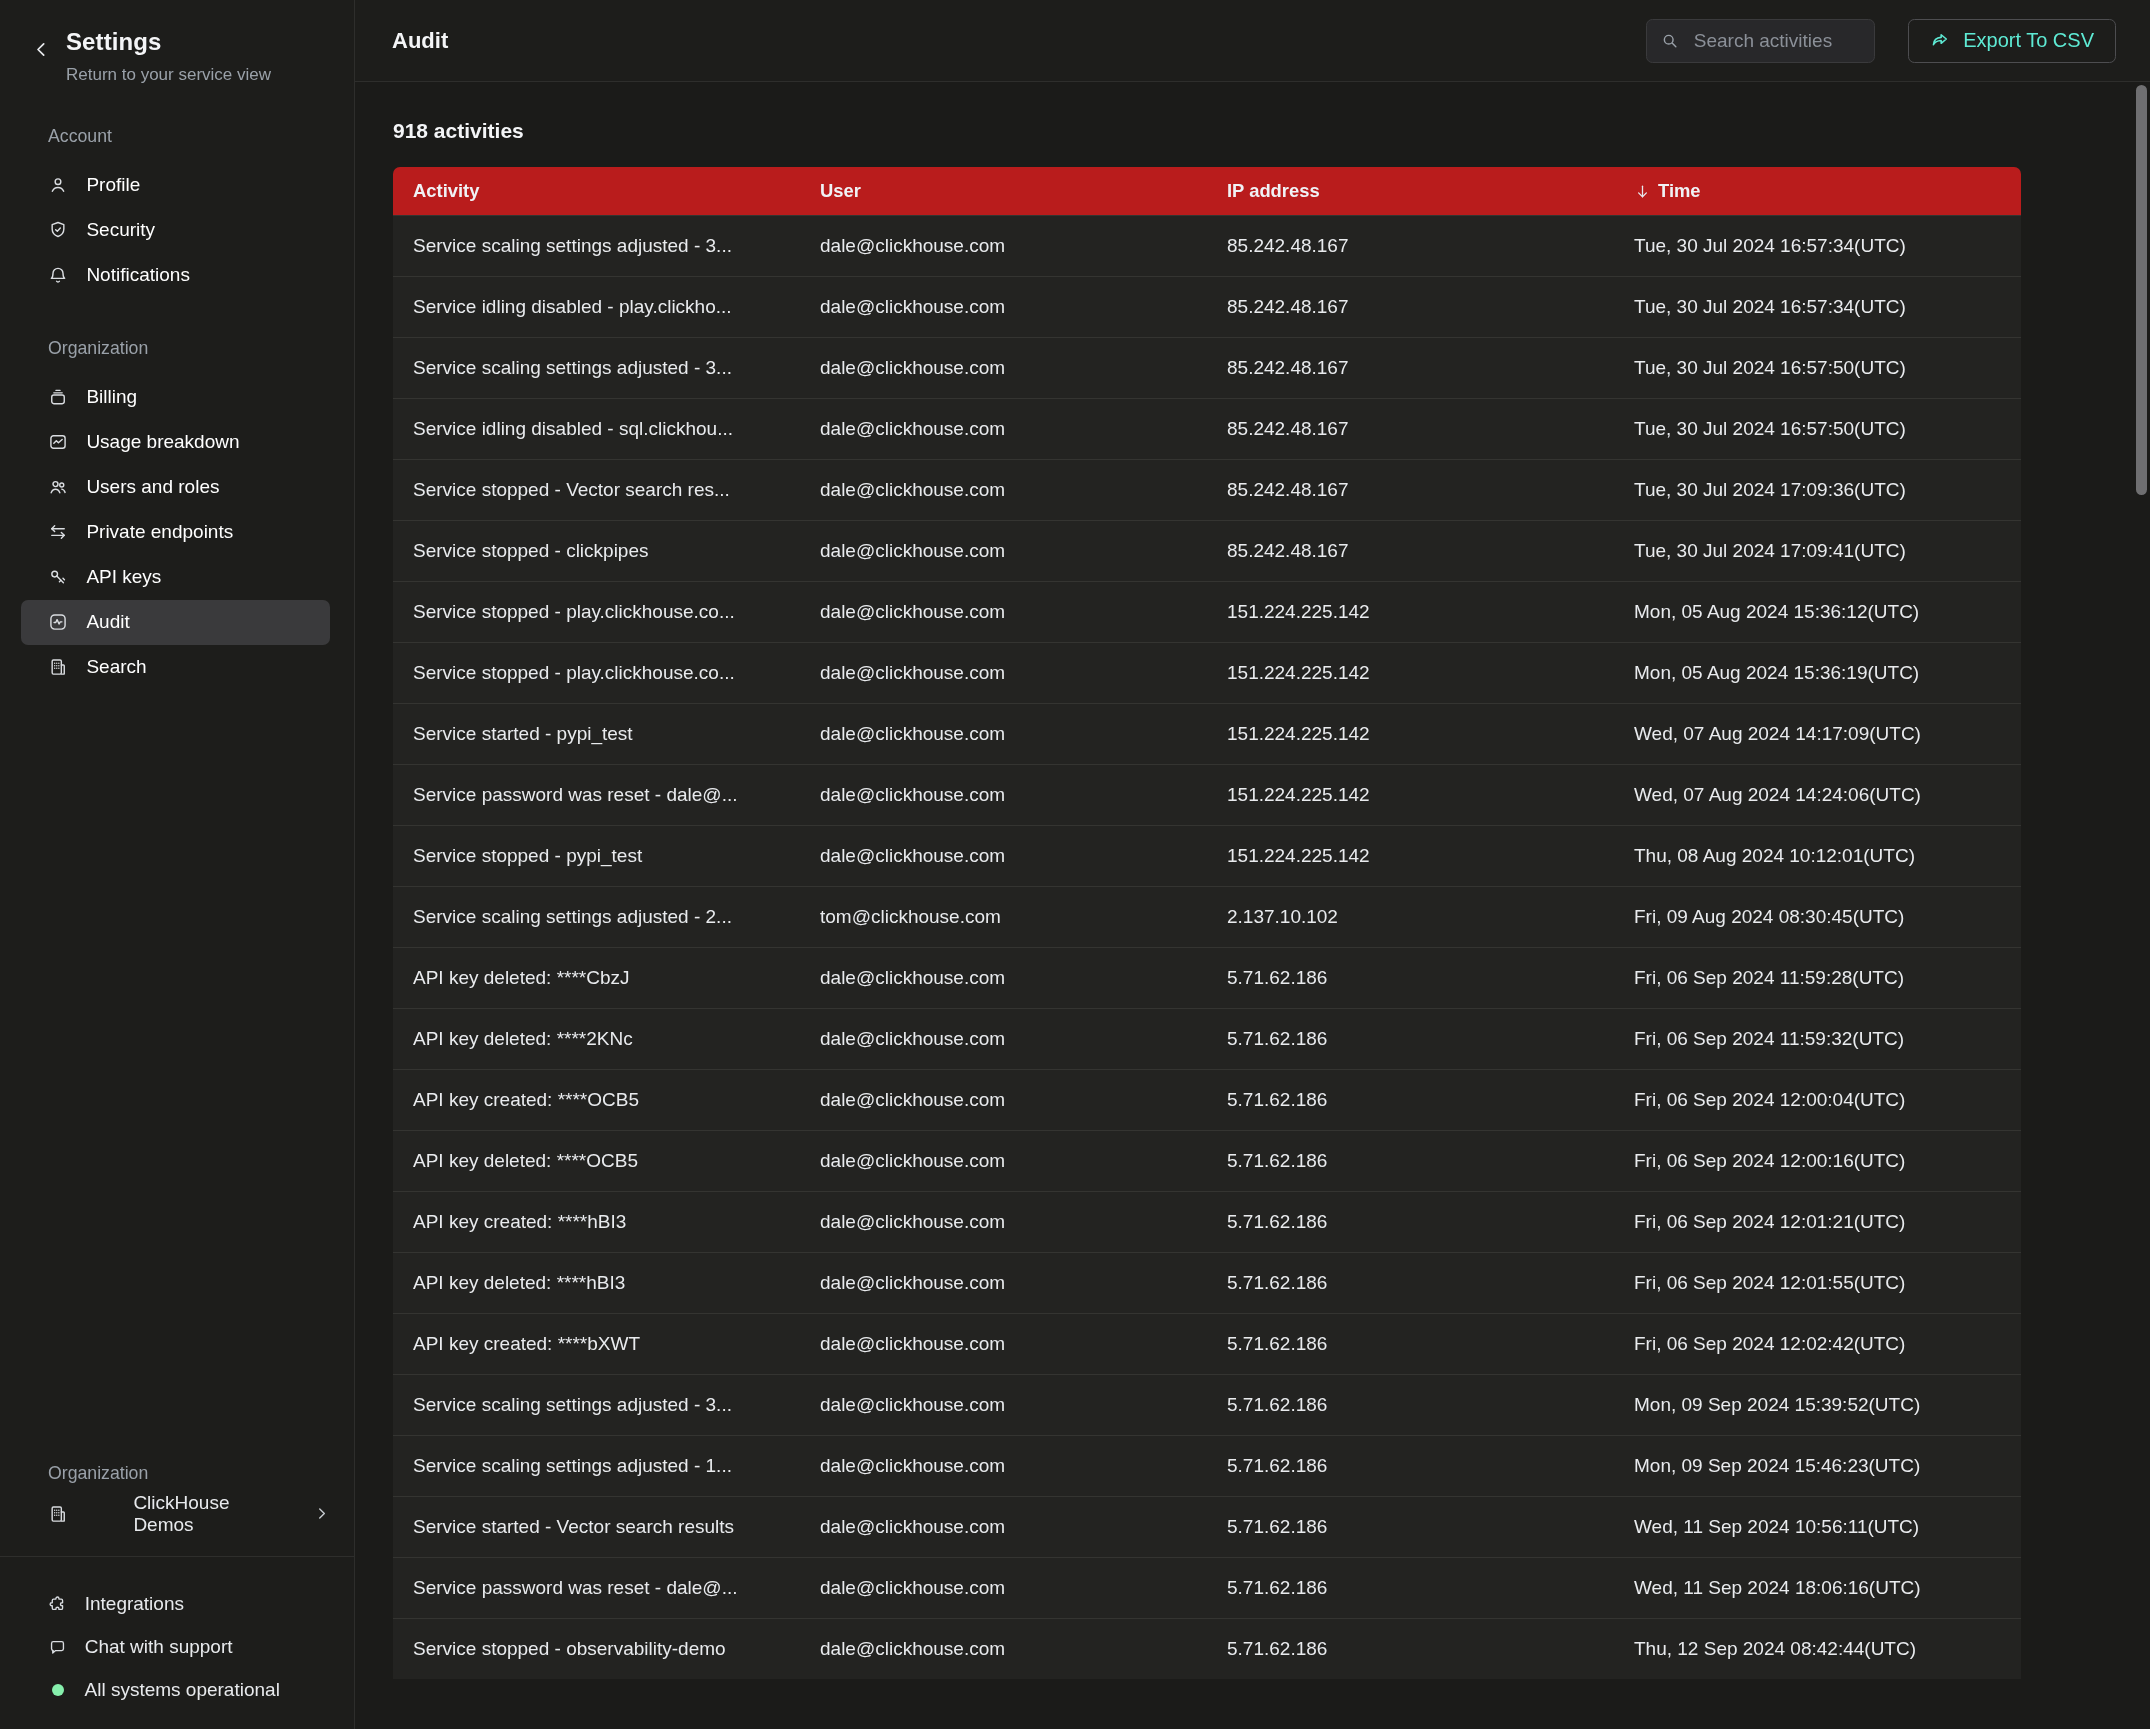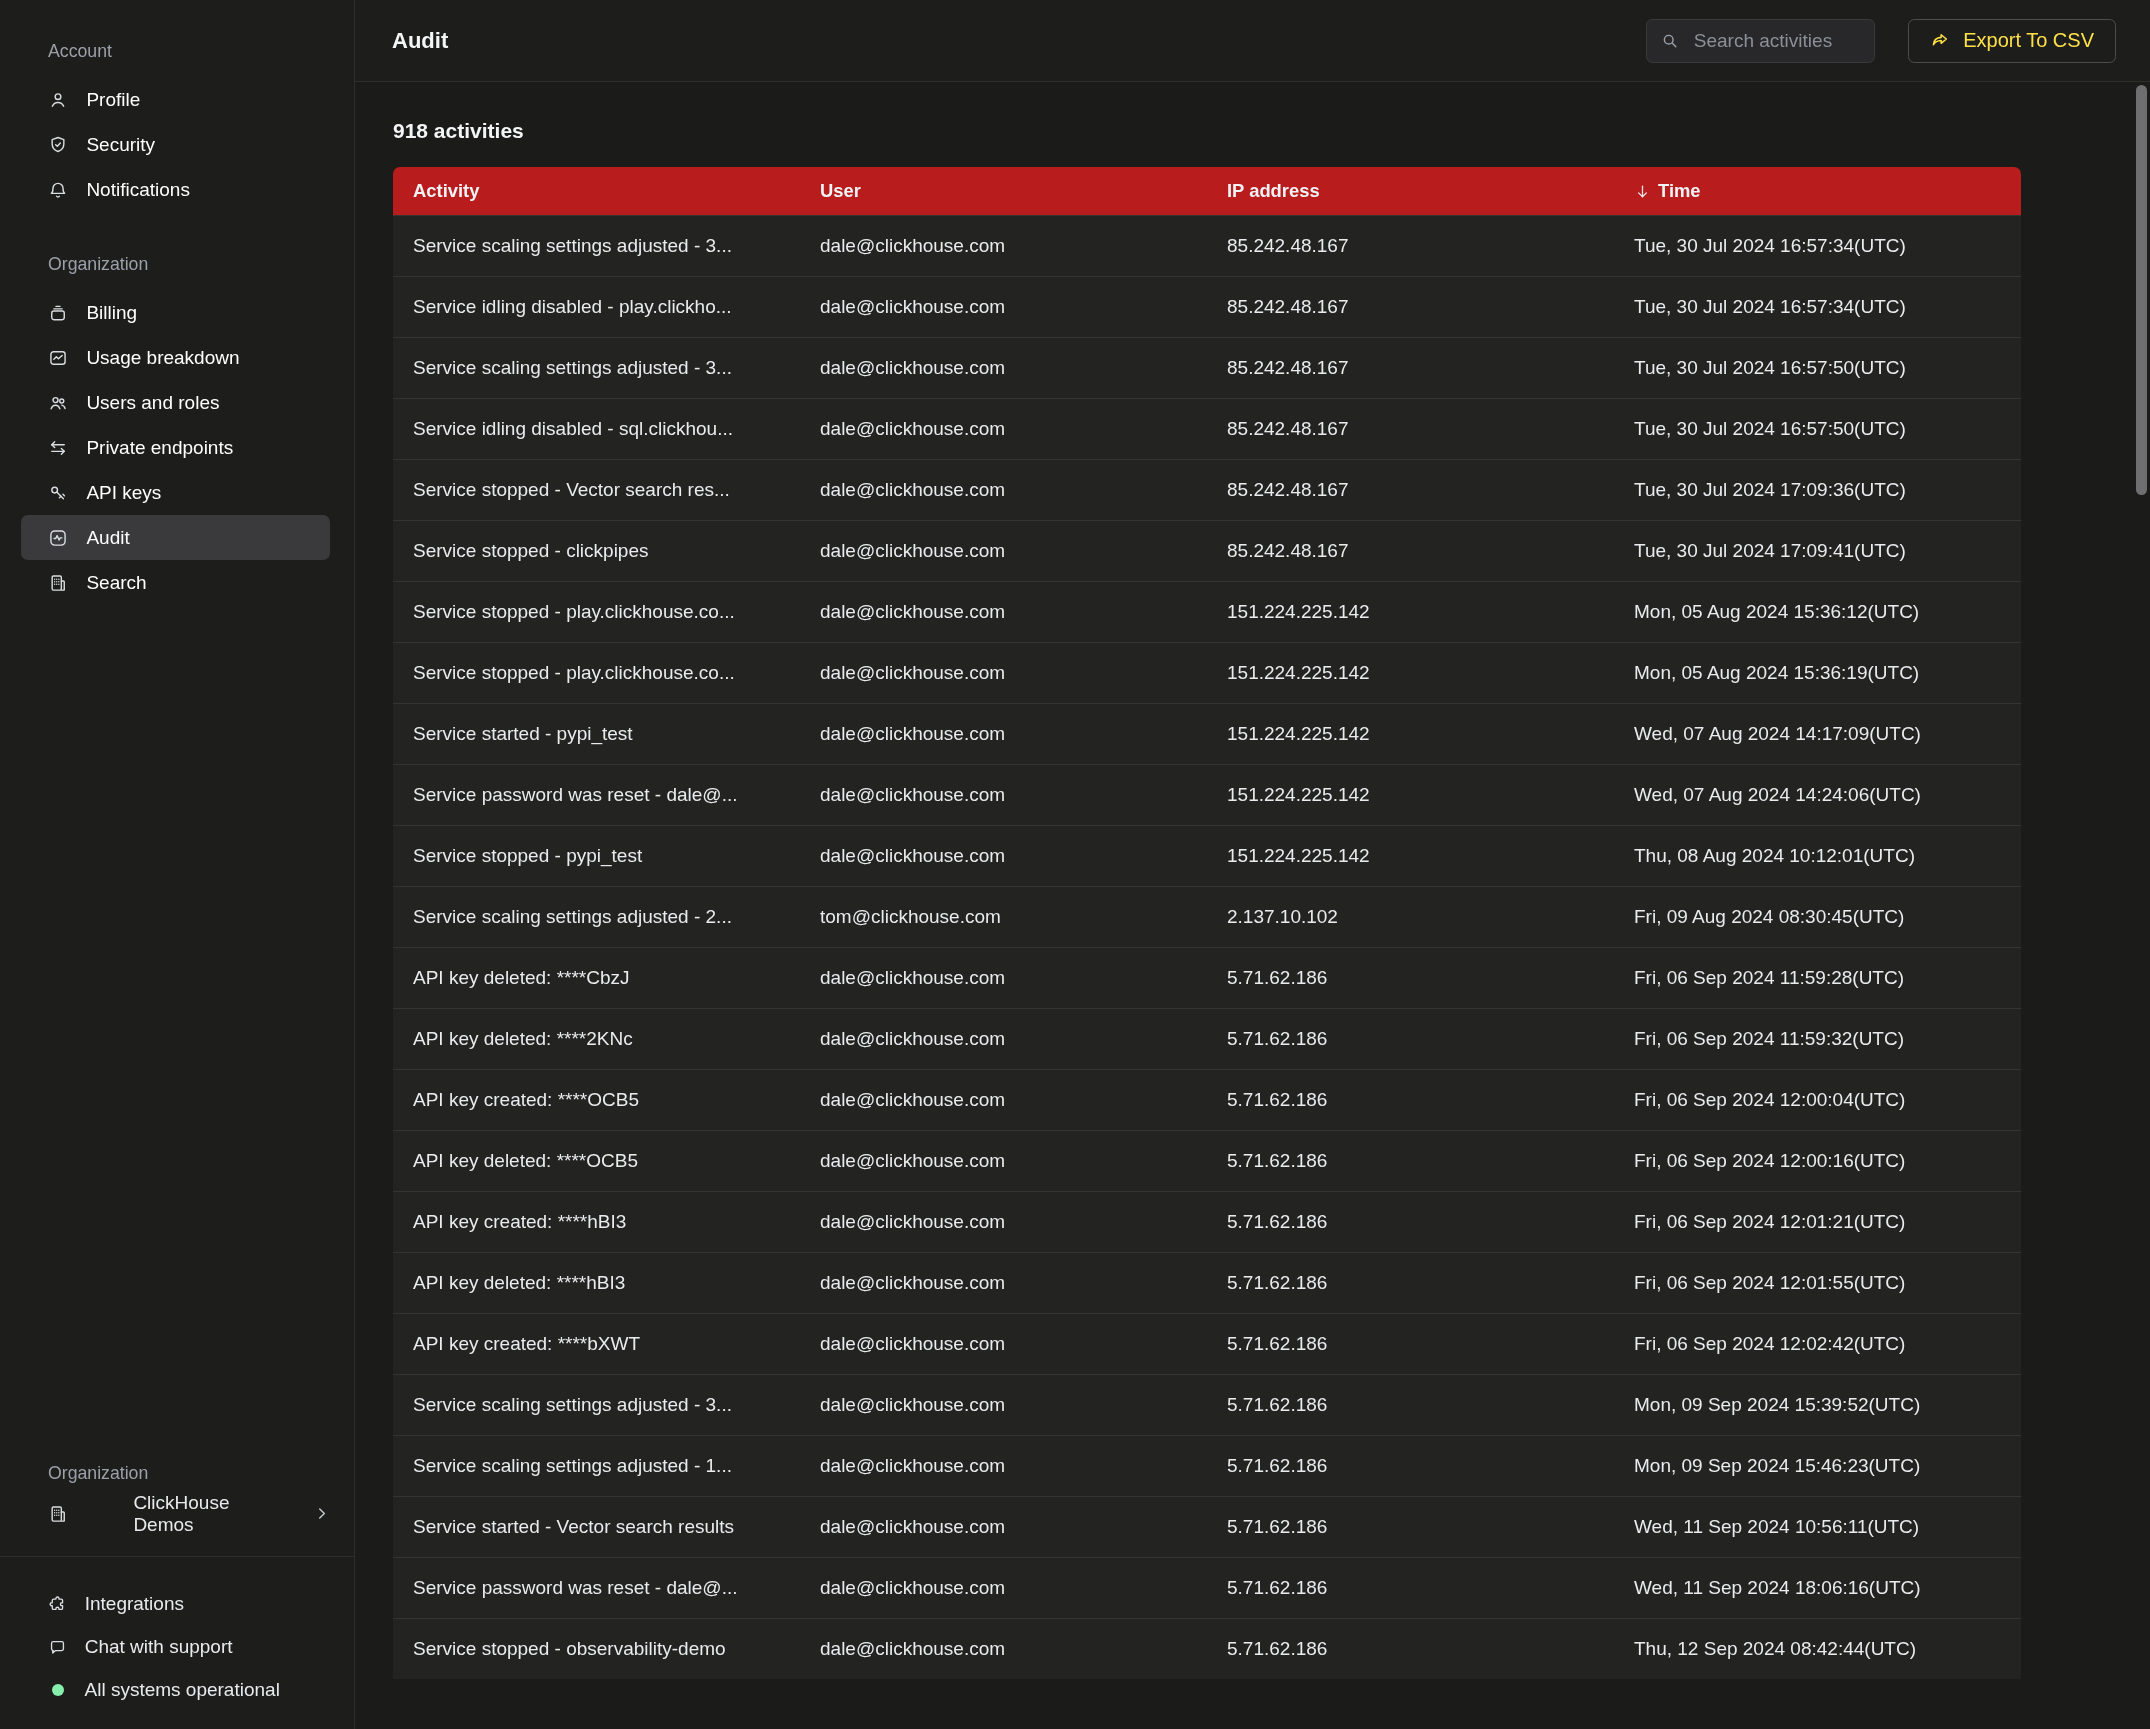--- a/index.html
+++ b/index.html
@@ -63,21 +63,21 @@
   .search input {
     width:229px; height:44px; background:#28282a; border:0.7px solid #3a3a3c; border-radius:6.4px;
     color:#dfe3e8; font-size:19px; padding:0 14px 0 47px; outline:none;
     font-family:"Liberation Sans","DejaVu Sans",sans-serif;
   }
   .search input::placeholder { color:#8b9098; }
   .search .ic { position:absolute; left:14px; top:12.8px; color:#9aa1a9; pointer-events:none; }
   .export-btn {
     margin-left:33px; flex:none; height:44px; display:flex; align-items:center; gap:12.8px;
     padding:0 21px; border:1.4px solid #4d4d50; border-radius:6.4px; background:transparent;
-    color:#fde047; font-size:20px; font-weight:500; cursor:pointer;
+    color:#5eead4; font-size:20px; font-weight:500; cursor:pointer;
     font-family:"Liberation Sans","DejaVu Sans",sans-serif;
   }
   .content { flex:1; padding-left:38px; overflow:hidden; }
   .count { margin-top:37px; font-size:21px; font-weight:700; color:#f4f5f7; }
   .audit-table {
     margin-top:24px; width:1628px; background:#232321;
     border-radius:7px 7px 0 0; overflow:hidden;
   }
   .thead {
     display:grid; grid-template-columns:repeat(4,1fr); height:48px;
@@ -94,20 +94,31 @@
   
   .scroll-thumb {
     position:absolute; right:4.3px; top:85px; width:10.6px; height:410px;
     border-radius:5.7px; background:#6f6f71; cursor:pointer;
   }
 </style>
 </head>
 <body>
 
 <aside class="sidebar">
+  <div class="side-head">
+    <span class="back-btn">
+      <svg width="21" height="21" viewBox="0 0 24 24" fill="none" stroke="currentColor" stroke-width="2" stroke-linecap="round" stroke-linejoin="round">
+          <path d="M14.5 5.5 8 12l6.5 6.5"></path>
+        </svg>
+    </span>
+    <div class="side-head-text">
+      <div class="side-title">Settings</div>
+      <div class="side-sub">Return to your service view</div>
+    </div>
+  </div>
 
   <div class="section-label">Account</div>
   <nav class="nav">
     <div class="nav-item">
       <span class="ic">
         <svg width="20" height="20" viewBox="0 0 24 24" fill="none" stroke="currentColor" stroke-width="1.7" stroke-linecap="round" stroke-linejoin="round">
             <circle cx="12" cy="8" r="3.4"></circle>
             <path d="M5.2 19.5c1.3-3.1 3.8-4.6 6.8-4.6s5.5 1.5 6.8 4.6"></path>
           </svg>
       </span>

